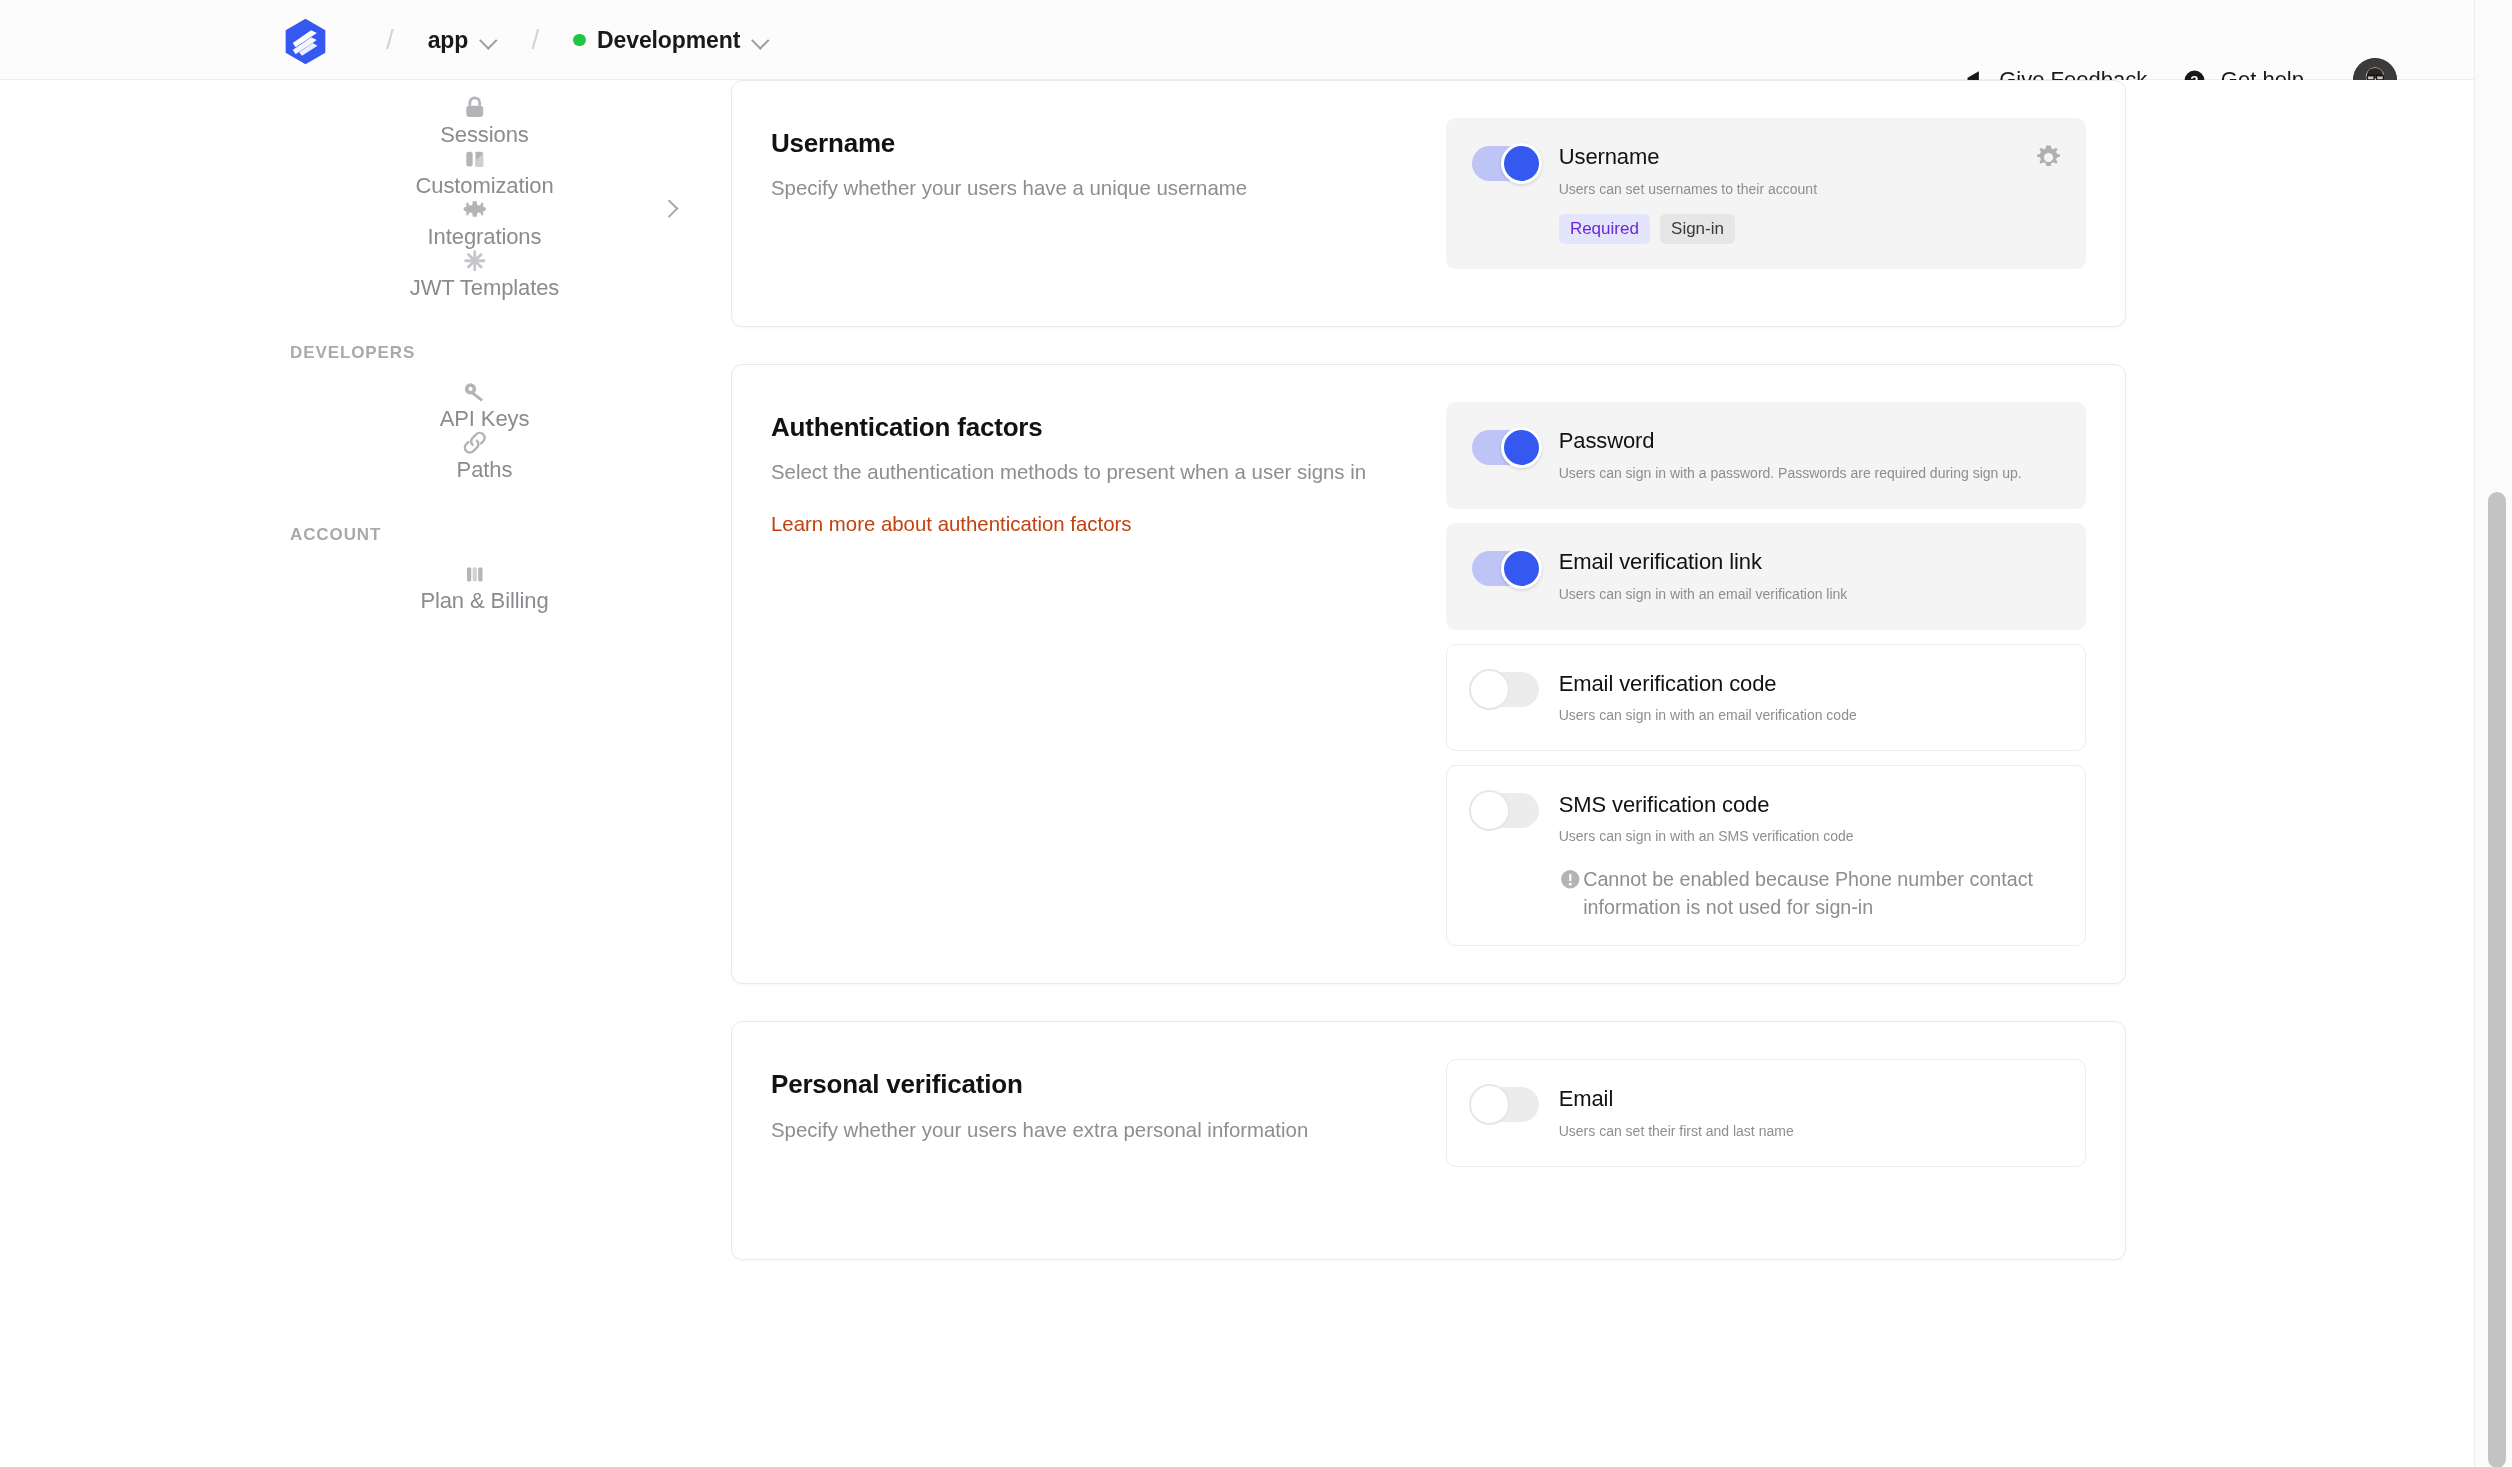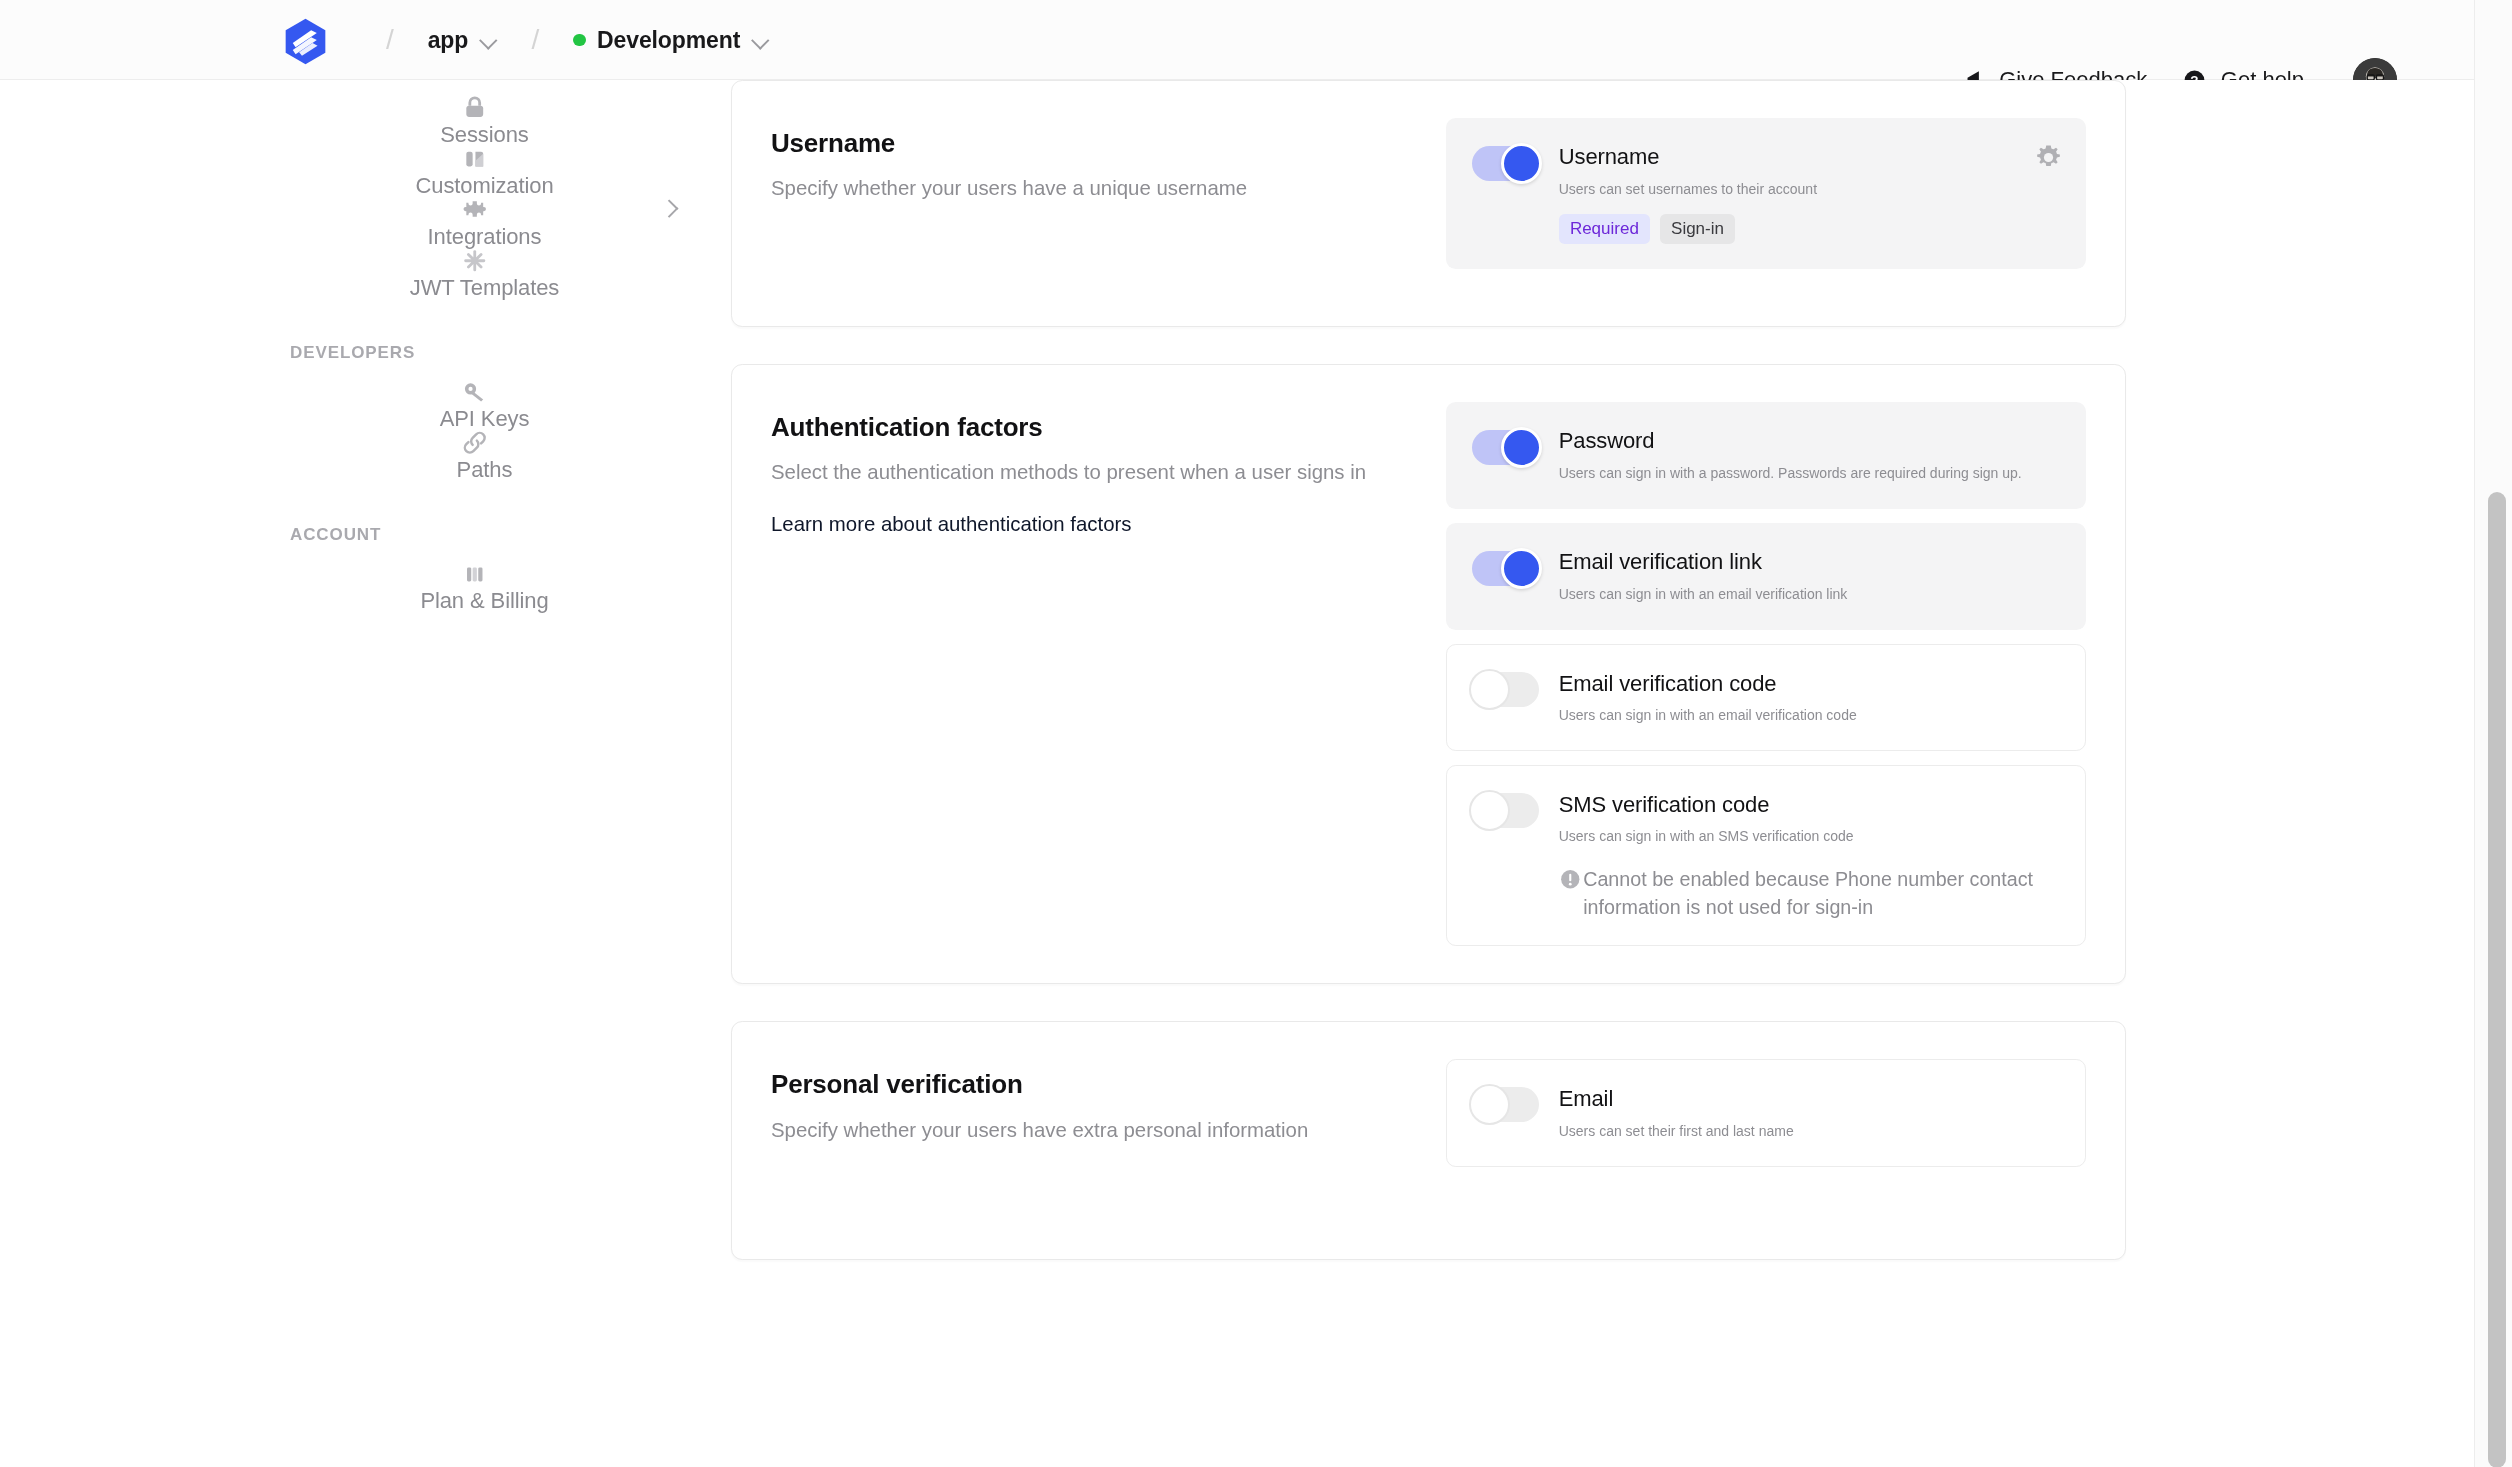--- a/index.html
+++ b/index.html
@@ -223,21 +223,21 @@
   .card-desc {
     font-size: 20.4px;
     color: #8d8d92;
     font-weight: 400;
     line-height: 1.45;
   }
   .card-link {
     display: inline-block;
     margin-top: 25px;
     font-size: 20.4px;
-    color: #0f172a;
+    color: #c2410c;
     text-decoration: none;
     cursor: pointer;
   }
 
   .card-right { flex: 1; display: flex; flex-direction: column; gap: 0; }
 
   
   .trow {
     display: flex;
     align-items: flex-start;

